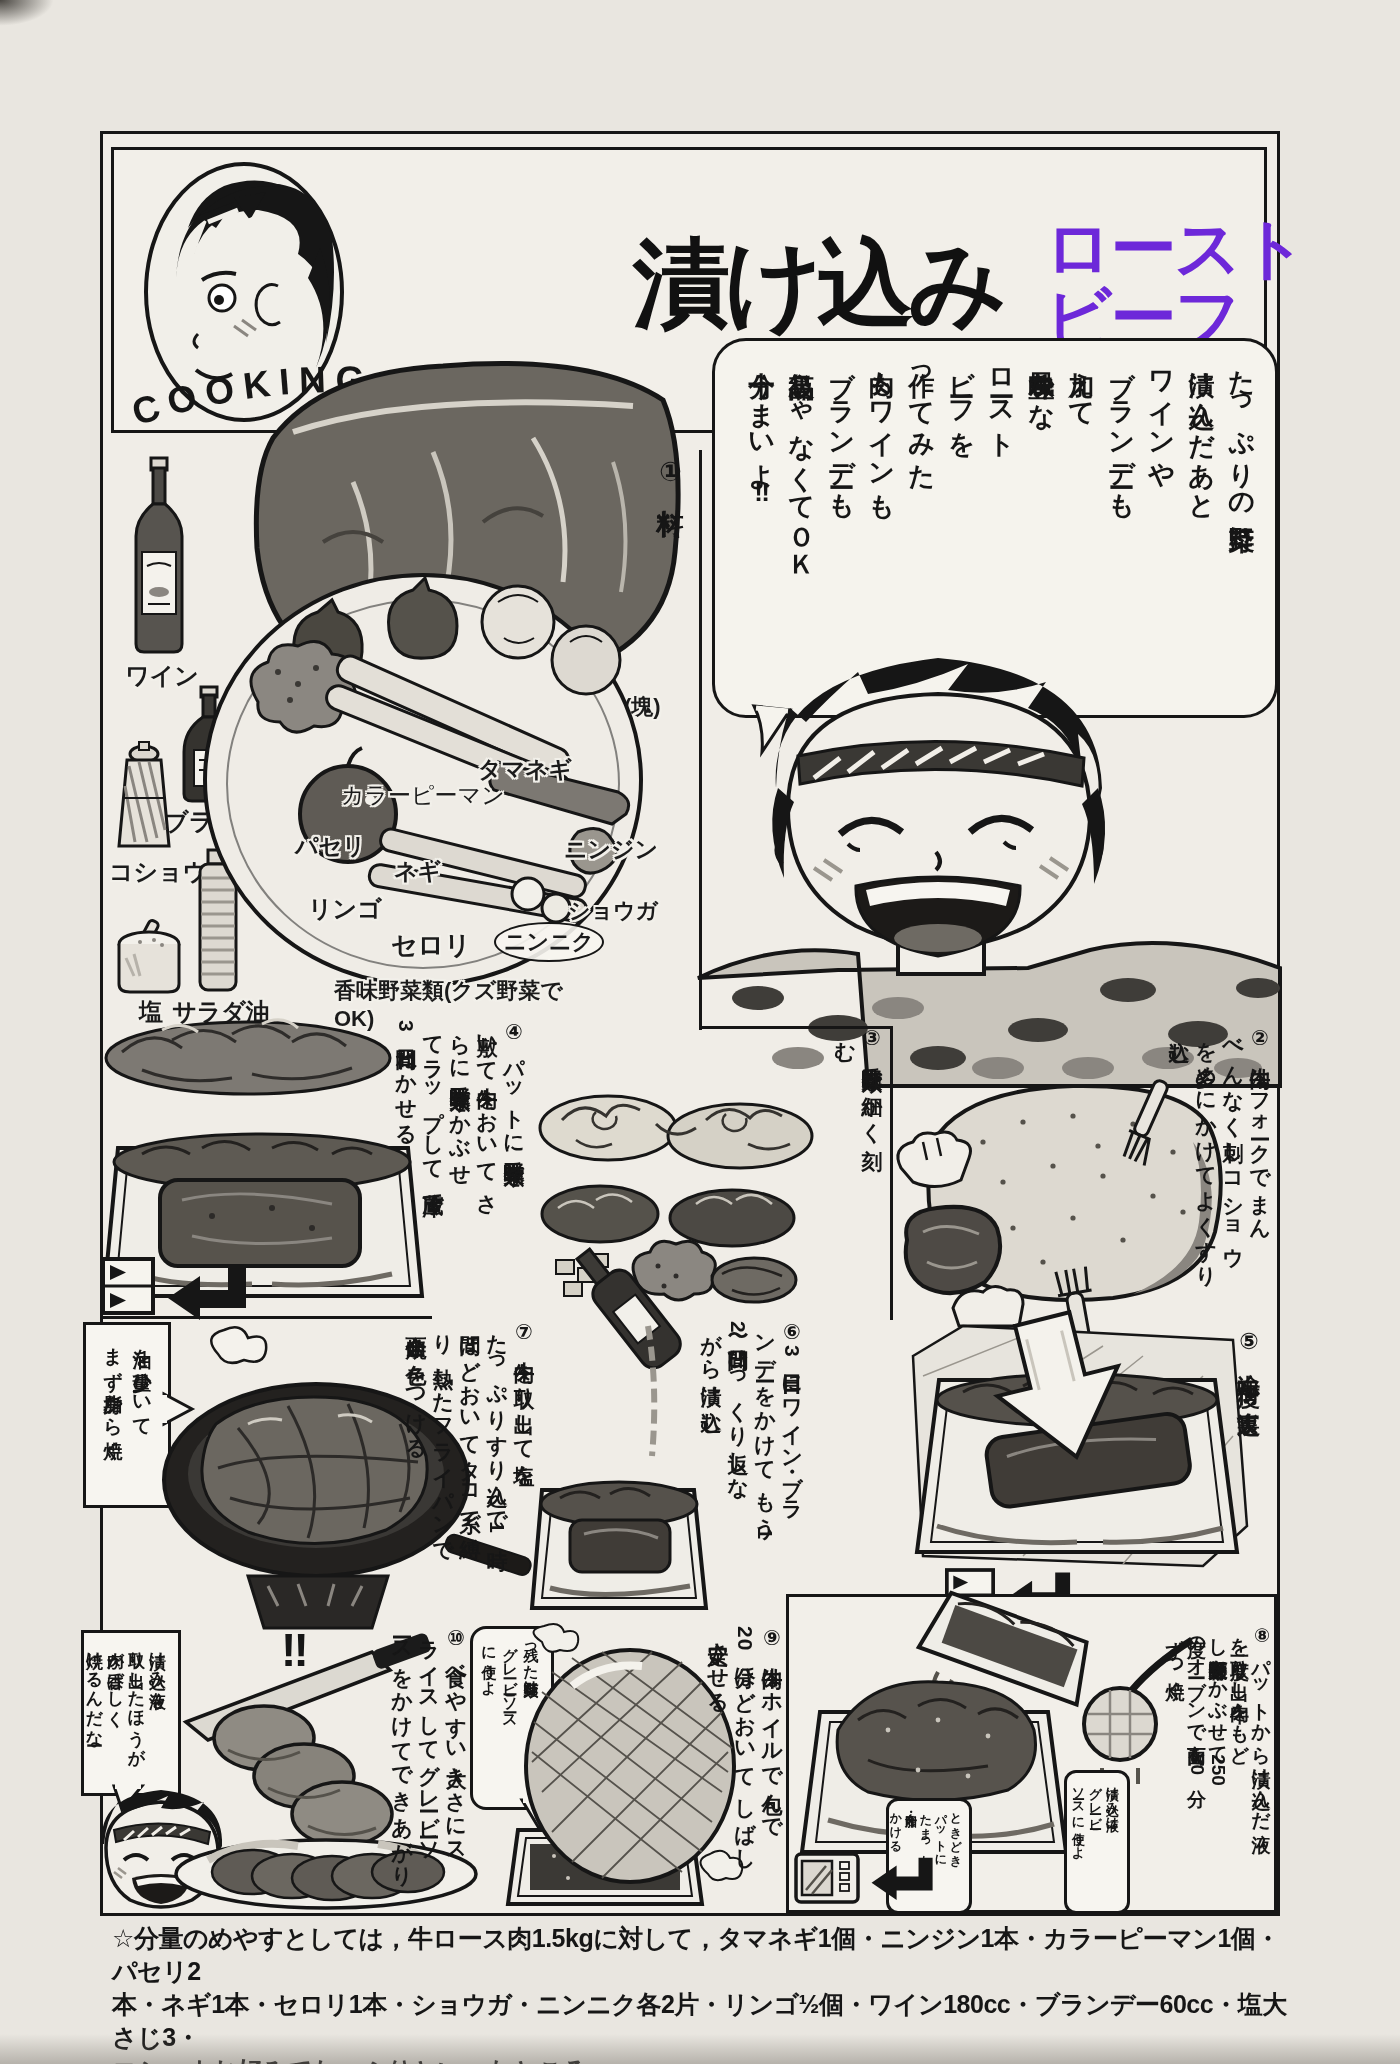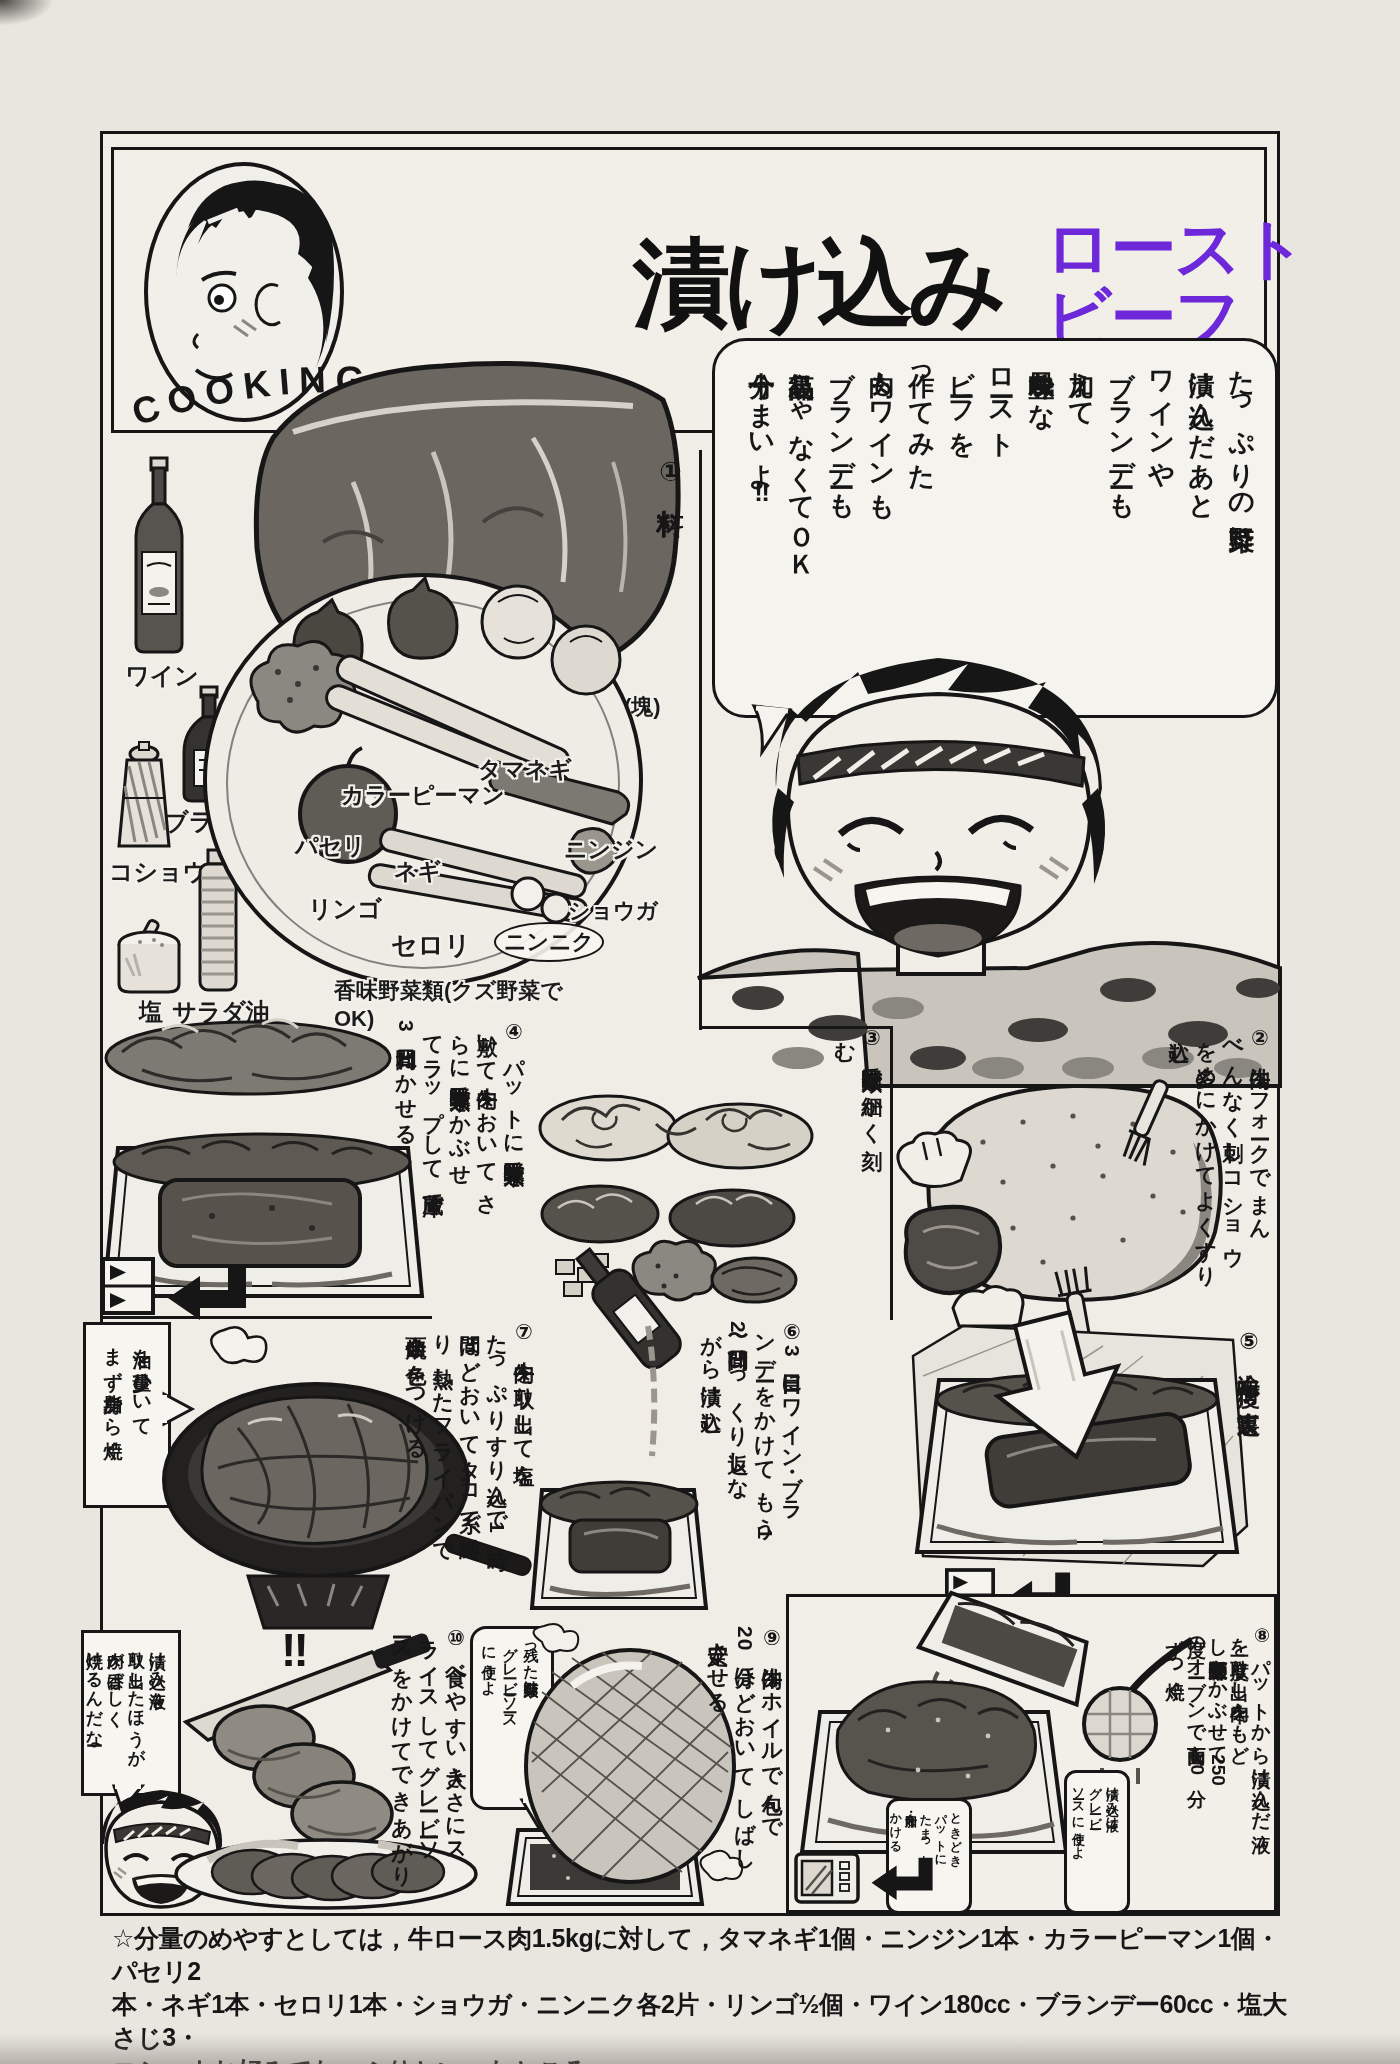--- a/index.html
+++ b/index.html
@@ -173,21 +173,21 @@
         <rect x="180" y="300" width="210" height="22" rx="10" transform="rotate(14 285 311)"></rect>
         <rect x="170" y="330" width="220" height="22" rx="10" transform="rotate(10 280 341)"></rect>
       </g>
 
       <path d="M380,280 q24,-10 34,8 q12,16 -6,28 q-20,12 -32,-4 q-10,-18 4,-32 z" fill="#9a968e" stroke="#161616" stroke-width="3"></path>
       <circle cx="330" cy="342" r="16" fill="#f2f0ea" stroke="#161616" stroke-width="3"></circle>
       <circle cx="358" cy="356" r="14" fill="#eceae2" stroke="#161616" stroke-width="3"></circle>
     </svg>
   </div>
 
-  <div class="abs halo" style="left:341px;top:780px;font-size:23px;font-weight:700;">カラーピーマン</div>
+  <div class="abs halo" style="left:341px;top:780px;font-size:23px;font-weight:400;">カラーピーマン</div>
   <div class="abs halo" style="left:478px;top:754px;font-size:23px;font-weight:700;">タマネギ</div>
   <div class="abs halo" style="left:295px;top:831px;font-size:23px;font-weight:700;">パセリ</div>
   <div class="abs halo" style="left:394px;top:856px;font-size:23px;font-weight:700;">ネギ</div>
   <div class="abs halo" style="left:564px;top:834px;font-size:23px;font-weight:700;">ニンジン</div>
   <div class="abs halo" style="left:308px;top:893px;font-size:24px;font-weight:900;">リンゴ</div>
   <div class="abs halo" style="left:391px;top:928px;font-size:26px;font-weight:700;">セロリ</div>
   <div class="abs halo" style="left:568px;top:896px;font-size:22px;font-weight:700;">ショウガ</div>
   <div class="abs" style="left:494px;top:922px;font-size:22px;font-weight:700;border:2px solid #161616;border-radius:50%;
               padding:3px 8px;background:rgba(247,245,240,.9);">ニンニク</div>
   <div class="abs halo" style="left:334px;top:976px;width:260px;font-size:22px;font-weight:700;">香味野菜類(クズ野菜でOK)</div>

